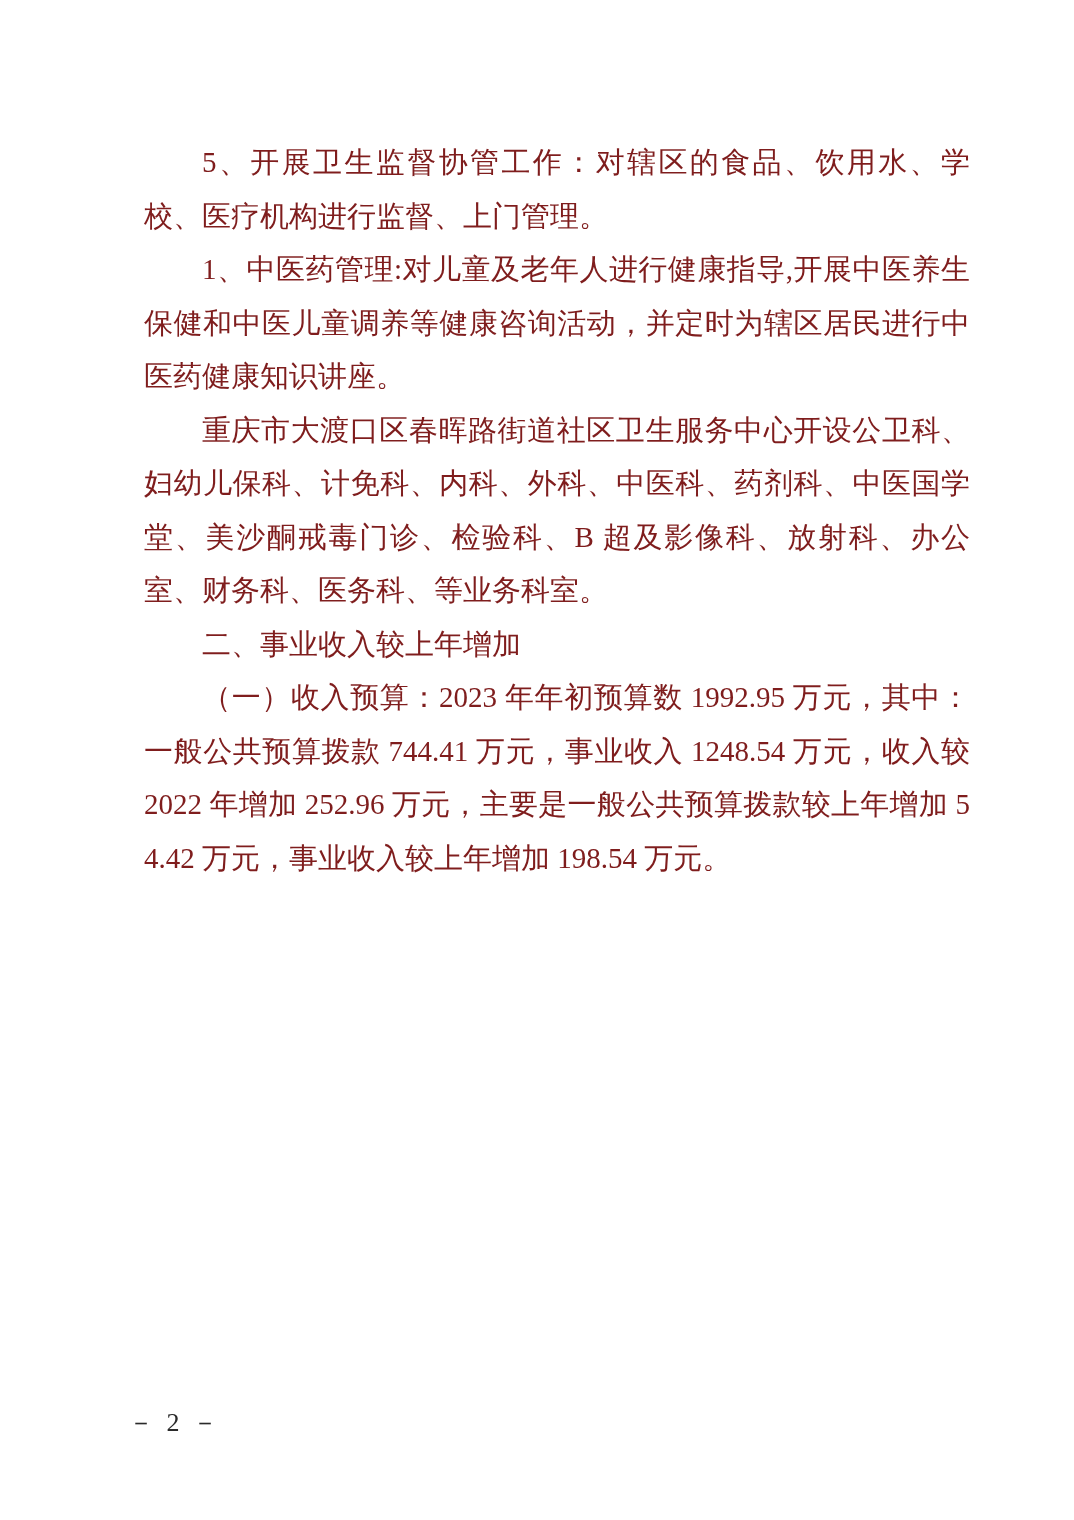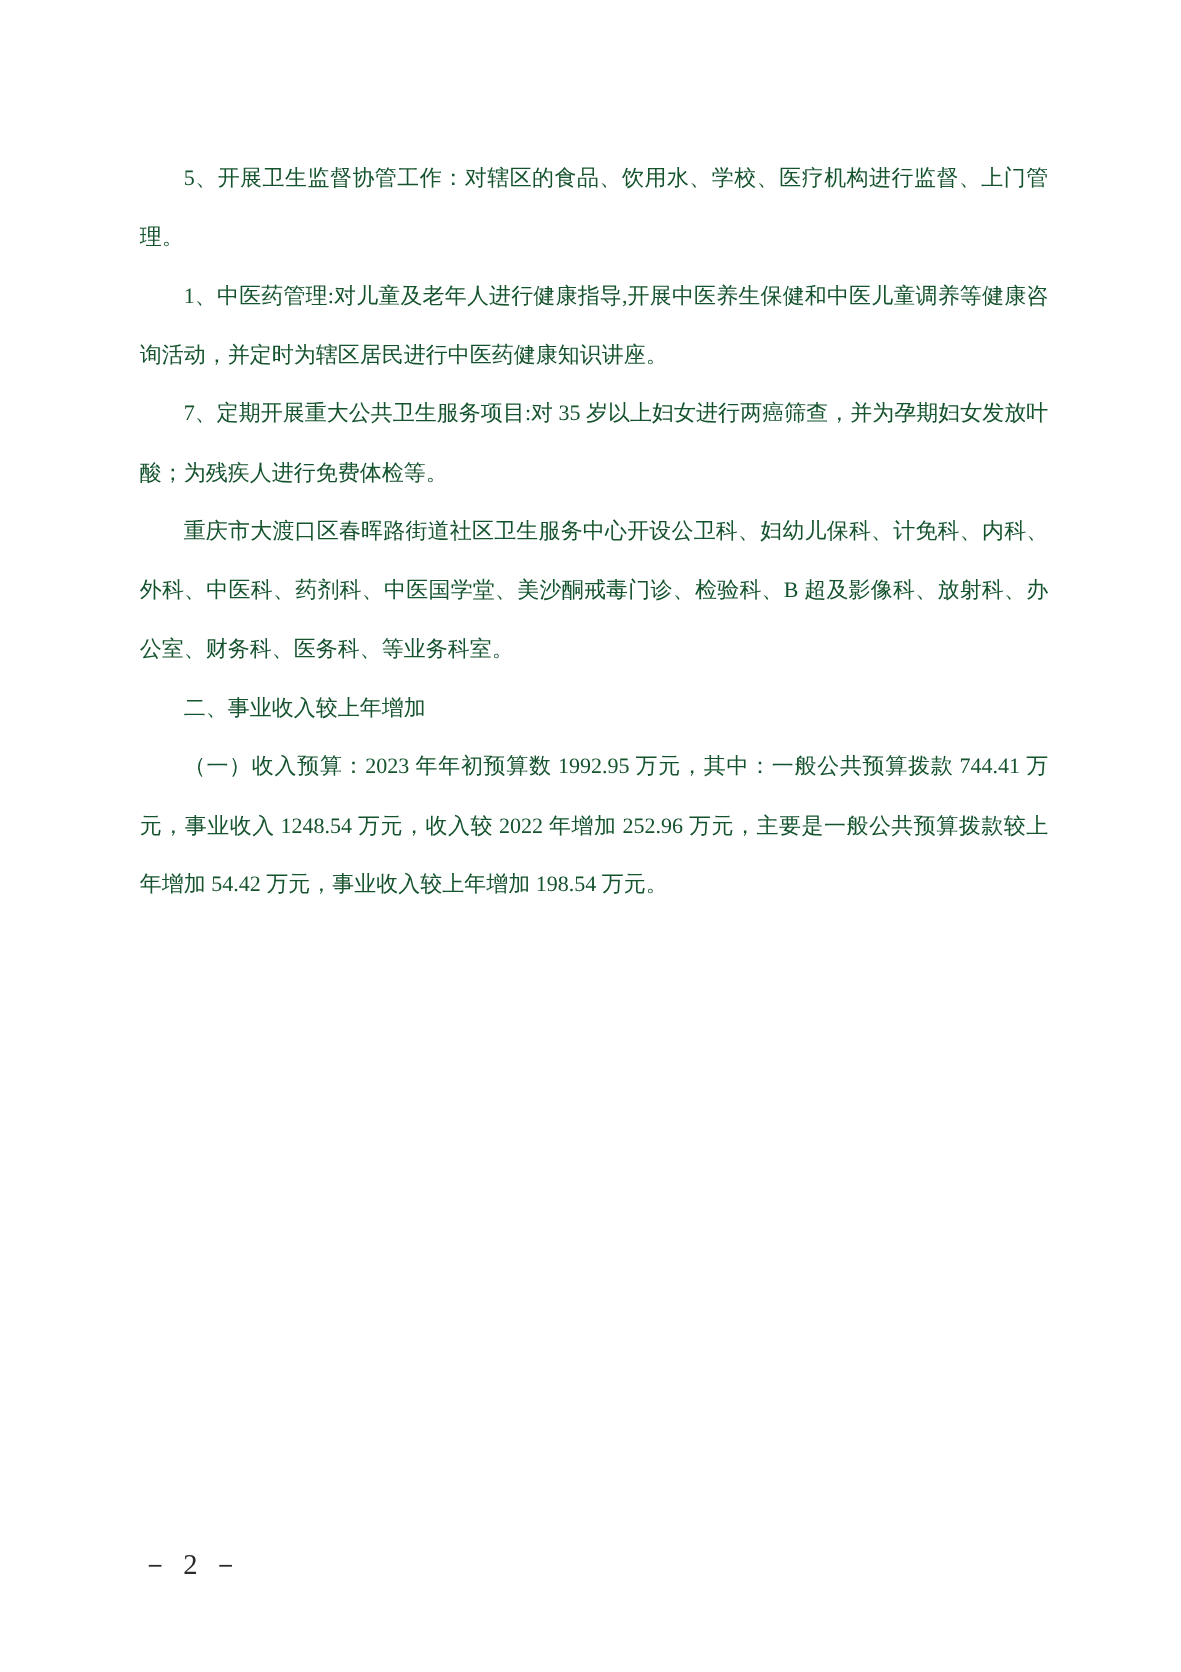--- a/index.html
+++ b/index.html
@@ -10,26 +10,26 @@
   .page {
     position: relative;
     width: 1074px;
     height: 1520px;
     background: #ffffff;
     overflow: hidden;
     font-family: "Liberation Serif", "DejaVu Serif", serif;
   }
   .content {
     position: absolute;
-    left: 127px;
+    left: 144px;
     top: 136px;
     width: 826px;
-    font-size: 20px;
+    font-size: 29px;
     line-height: 53.5px;
-    color: #14532d;
+    color: #7f1d1d;
     text-align: justify;
   }
   .content p {
     margin: 0;
     padding: 0;
     text-indent: 2em;
     word-break: break-all;
   }
   .page-footer {
     position: absolute;
@@ -43,21 +43,20 @@
   }
 </style>
 </head>
 <body>
 
 <div class="page">
 
   <div class="content">
     <p>5、开展卫生监督协管工作：对辖区的食品、饮用水、学校、医疗机构进行监督、上门管理。</p>
     <p>1、中医药管理:对儿童及老年人进行健康指导,开展中医养生保健和中医儿童调养等健康咨询活动，并定时为辖区居民进行中医药健康知识讲座。</p>
-    <p>7、定期开展重大公共卫生服务项目:对 35 岁以上妇女进行两癌筛查，并为孕期妇女发放叶酸；为残疾人进行免费体检等。</p>
     <p>重庆市大渡口区春晖路街道社区卫生服务中心开设公卫科、妇幼儿保科、计免科、内科、外科、中医科、药剂科、中医国学堂、美沙酮戒毒门诊、检验科、B 超及影像科、放射科、办公室、财务科、医务科、等业务科室。</p>
     <p>二、事业收入较上年增加</p>
     <p>（一）收入预算：2023 年年初预算数 1992.95 万元，其中：一般公共预算拨款 744.41 万元，事业收入 1248.54 万元，收入较 2022 年增加 252.96 万元，主要是一般公共预算拨款较上年增加 54.42 万元，事业收入较上年增加 198.54 万元。</p>
   </div>
 
   <div class="page-footer">
     <span>－ 2 －</span>
   </div>
 
 </div>

